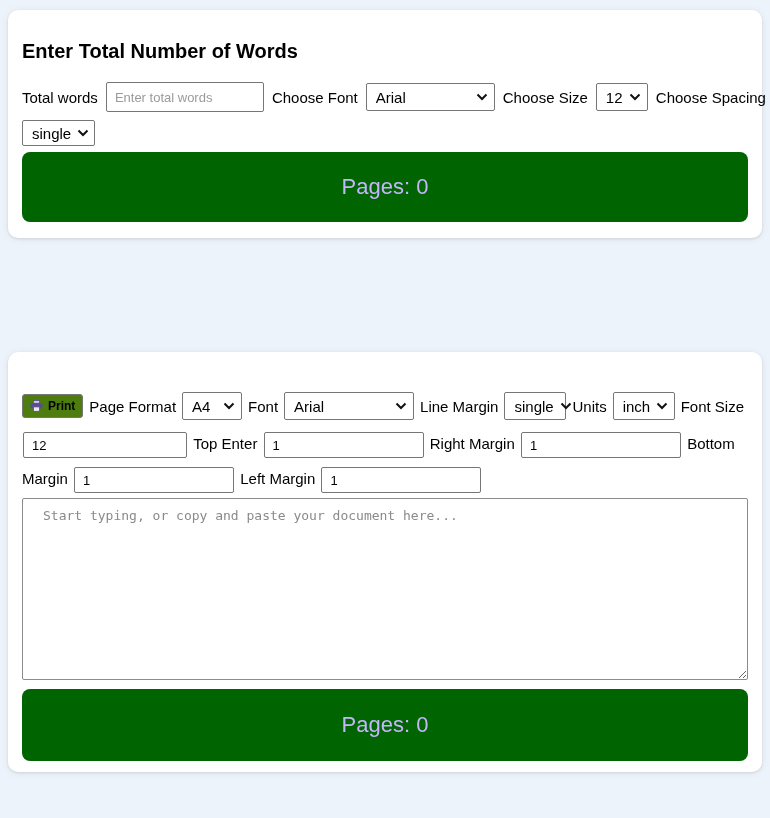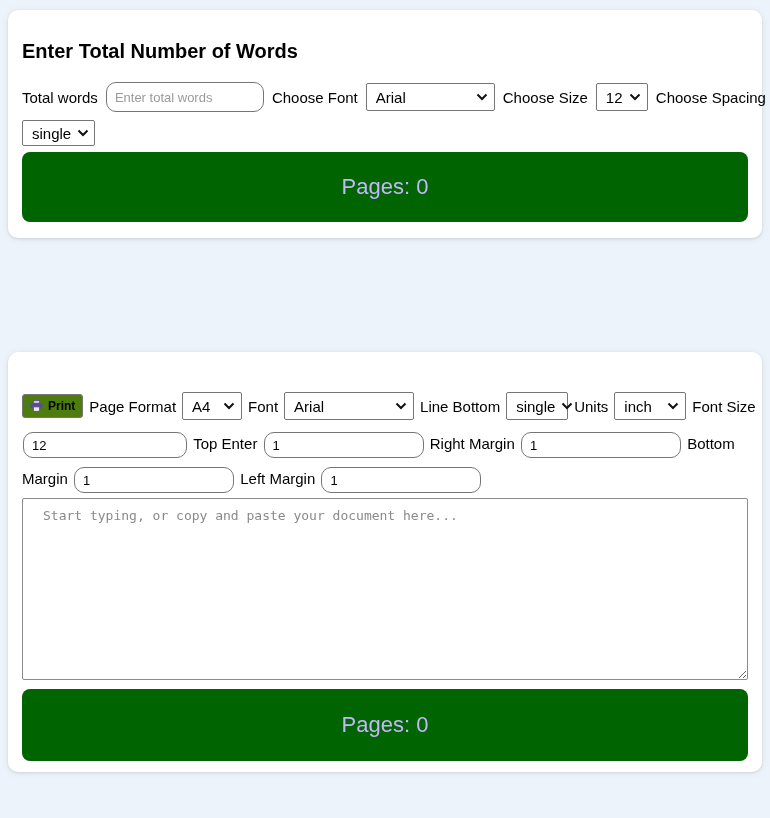--- a/index.html
+++ b/index.html
@@ -37,21 +37,21 @@
   .row-single { margin-top: 8px; height: 26px; }
   .row1b { margin-top: 24px; height: 28px; }
   .lbl {
     font-size: 15px;
     color: #000;
     white-space: nowrap;
     flex: 0 0 auto;
   }
   .txt {
     border: 1px solid #767676;
-    border-radius: 10px;
+    border-radius: 2px;
     background: #fff;
     font-family: "Liberation Sans", sans-serif;
     font-size: 13px;
     color: #000;
     padding: 0 8px;
     height: 28px;
     outline: none;
   }
   .txt::placeholder { color: #9a9a9a; opacity: 1; }
   .h30 { height: 30px; }
@@ -70,21 +70,21 @@
     vertical-align: middle;
   }
   .sel .chev { flex: 0 0 auto; margin-left: 6px; }
   .w158 { width: 158px; }
   .w129 { width: 129px; }
   .w52  { width: 52px; }
   .w73  { width: 73px; height: 26px; }
   .w60  { width: 60px; }
   .w130 { width: 130px; }
   .w62  { width: 62px; }
-  .w57  { width: 72px; }
+  .w57  { width: 62px; }
   .banner {
     width: 100%;
     background: #006400;
     border-radius: 8px;
     color: #c4b5fd;
     display: flex;
     align-items: center;
     justify-content: center;
     font-size: 22px;
   }
@@ -193,21 +193,21 @@
           <path d="M1.5 1.5 L6 6 L10.5 1.5" stroke="#111" stroke-width="2" fill="none"></path>
         </svg>
     </span>
     <span class="lbl">Font</span>
     <span class="sel w130">
       <span>Arial</span>
       <svg class="chev" width="12" height="8" viewBox="0 0 12 8">
           <path d="M1.5 1.5 L6 6 L10.5 1.5" stroke="#111" stroke-width="2" fill="none"></path>
         </svg>
     </span>
-    <span class="lbl">Line Bottom</span>
+    <span class="lbl">Line Margin</span>
     <span class="sel w62">
       <span>single</span>
       <svg class="chev" width="12" height="8" viewBox="0 0 12 8">
           <path d="M1.5 1.5 L6 6 L10.5 1.5" stroke="#111" stroke-width="2" fill="none"></path>
         </svg>
     </span>
     <span class="lbl">Units</span>
     <span class="sel w57">
       <span>inch</span>
       <svg class="chev" width="12" height="8" viewBox="0 0 12 8">

